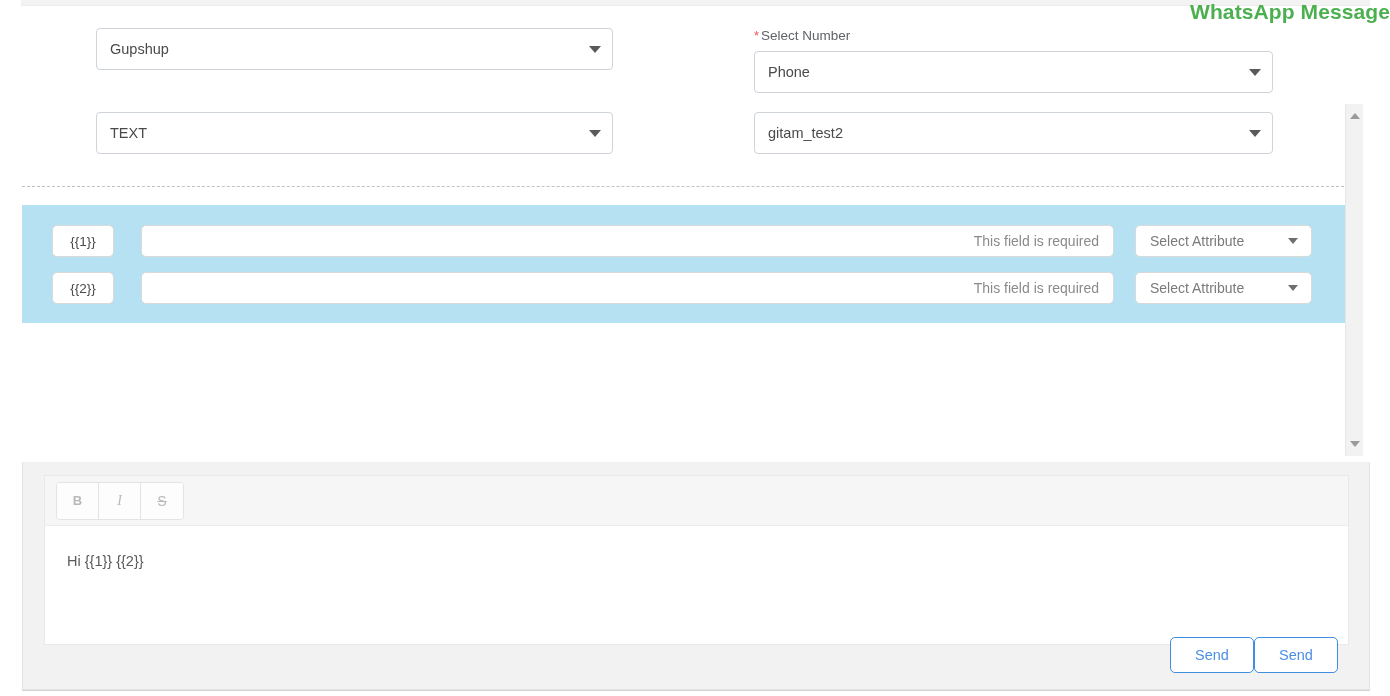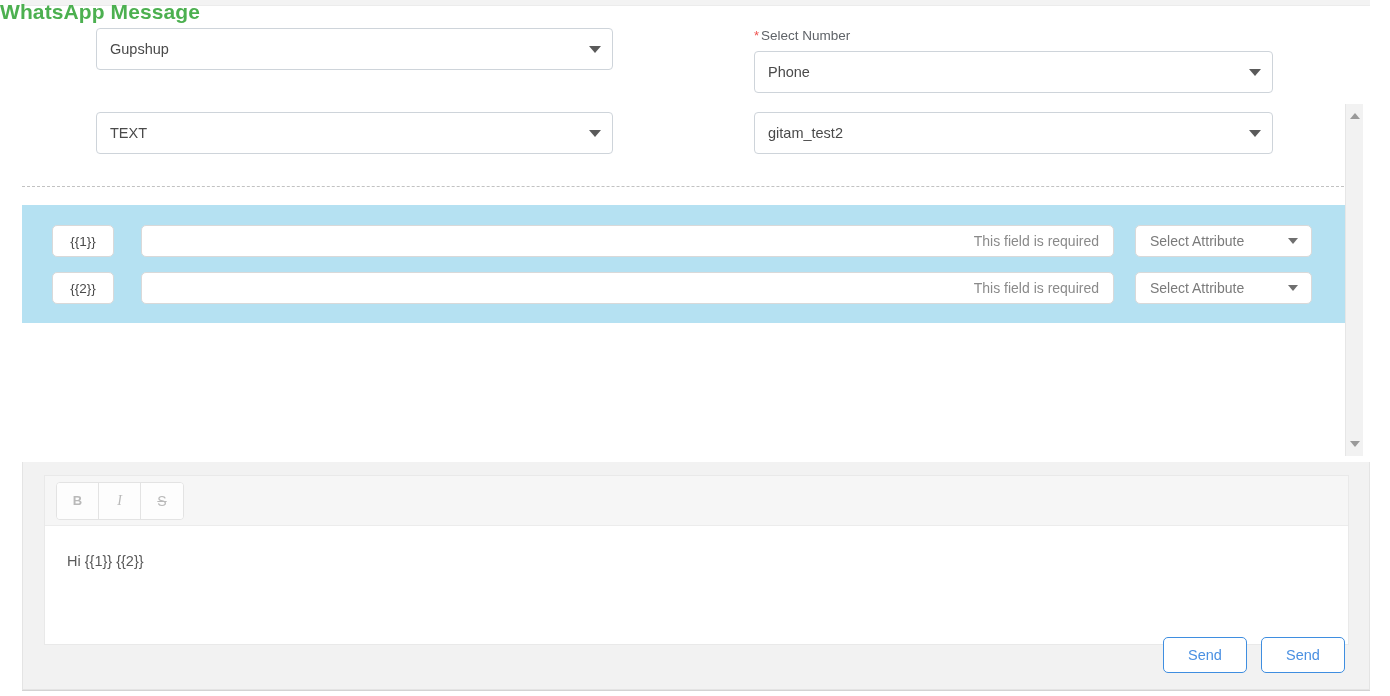--- a/index.html
+++ b/index.html
@@ -27,21 +27,21 @@
     border-bottom: 1px solid #ececec;
     box-sizing: border-box;
   }
 
   
   #modal-title {
     position: absolute;
     left: 0;
     top: 0px;
     width: 1390px;
-    text-align: left;
+    text-align: right;
     font-size: 21px;
     font-weight: bold;
     color: #4cb050;
     letter-spacing: .1px;
   }
 
   
   .field-group { position: absolute; }
   .field-label {
     font-size: 13.5px;
@@ -250,24 +250,23 @@
     font-size: 14.5px;
     color: #5a5a5a;
     line-height: 20px;
     height: 118px;
     box-sizing: border-box;
   }
 
   
   #action-row {
     position: absolute;
-    right: 24px;
+    right: 31px;
     bottom: 16px;
     display: flex;
-    gap: 14px;
   }
   .action-btn {
     min-width: 84px;
     height: 36px;
     border: 1px solid #3f8ee0;
     border-radius: 5px;
     background: #ffffff;
     color: #4a90e2;
     font-size: 14.5px;
     font-family: "Liberation Sans", sans-serif;

